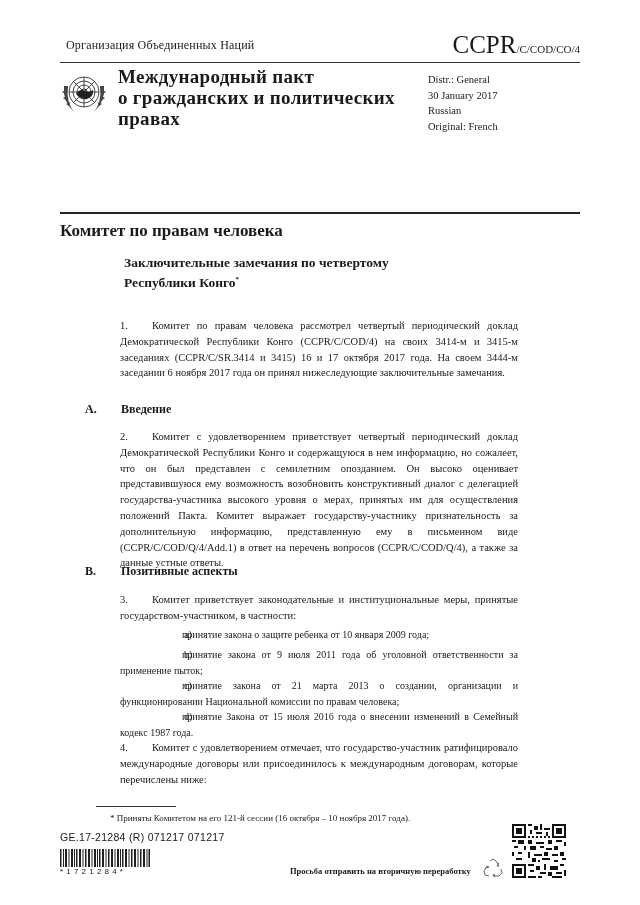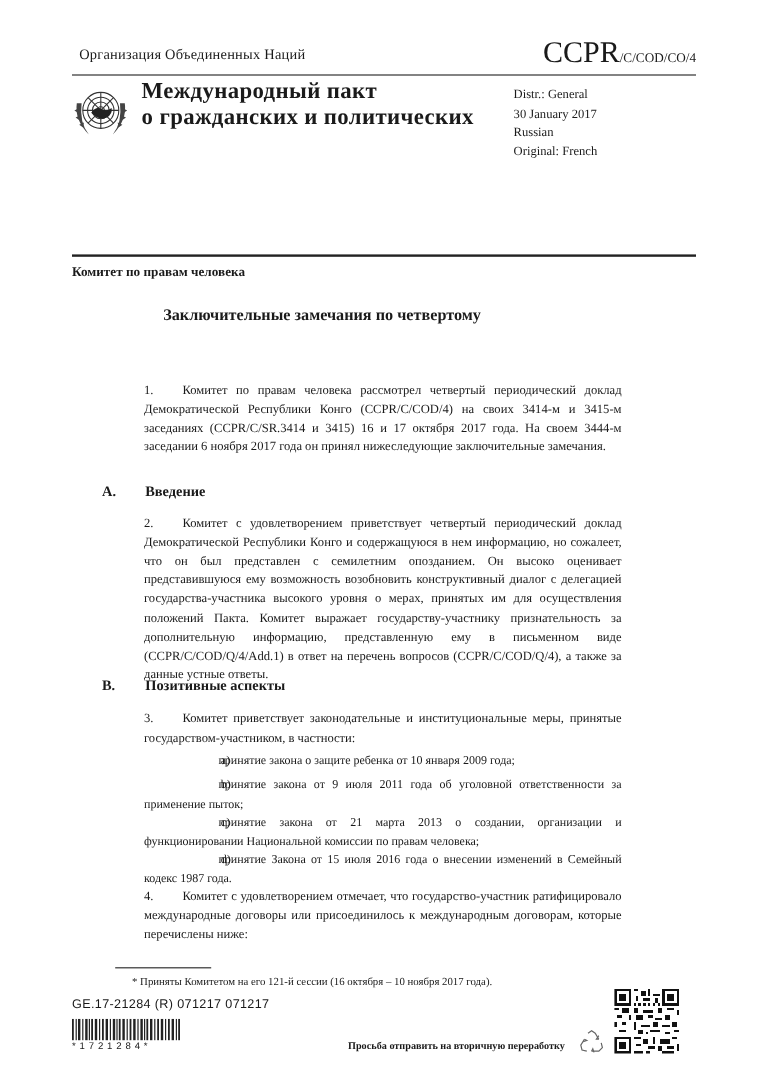--- a/index.html
+++ b/index.html
@@ -7,22 +7,22 @@
          font-family:"Liberation Serif","DejaVu Serif",serif; color:#1a1a1a; }
   .abs { position:absolute; }
   .org { left:66px; top:38px; font-size:12px; letter-spacing:0.2px; }
   .symbol { right:60px; top:31px; font-size:25px; white-space:nowrap; }
   .symbol .suffix { font-size:11px; letter-spacing:0; }
   .rule-top { left:60px; top:62px; width:520px; height:1px; background:#333; }
   .logo { left:58px; top:68px; width:52px; height:52px; }
   .title { left:118px; top:66px; font-size:19px; font-weight:bold; line-height:21px; letter-spacing:0.3px; }
   .meta { left:428px; top:72px; font-size:10.5px; line-height:15.5px;font-family:Liberation Serif, serif; }
   .rule-thick { left:60px; top:212px; width:520px; height:2px; background:#222; }
-  .committee { left:60px; top:221px; font-size:11px; font-weight:bold; }
-  .doc-heading { left:136px; top:254px; font-size:13.5px; font-weight:bold; line-height:17px; width:330px; }
+  .committee { left:60px; top:221px; font-size:17px; font-weight:bold; }
+  .doc-heading { left:124px; top:254px; font-size:13.5px; font-weight:bold; line-height:17px; width:330px; }
   .doc-heading sup { font-size:7px; }
   .para { left:120px; width:398px; font-size:10.5px; line-height:15.8px; text-align:justify; }
   .para .num { display:inline-block; width:32px; }
   .section { left:85px; font-size:12px; font-weight:bold; }
   .section .letter { display:inline-block; width:36px; }
   .sub { left:120px; width:398px; font-size:10px; line-height:15.8px; text-align:justify; text-indent:32px; }
   .sub .lbl { display:inline-block; width:30px; }
   .fn-rule { left:96px; top:806px; width:80px; height:1px; background:#333; }
   .footnote { left:110px; top:813px; font-size:9px; }
   .jobno { left:60px; top:831px; font-size:10.5px; font-family:"Liberation Sans","DejaVu Sans",sans-serif; letter-spacing:0.3px; }
@@ -59,34 +59,36 @@
       <path d="M8 36 l4 -2 l-1 4z"></path>
     <path d="M48 24 l-4 -2 l1 4z"></path>
       <path d="M47 30 l-4 -2 l1 4z"></path>
       <path d="M44 36 l-4 -2 l1 4z"></path>
   </g>
 </svg>
 
 <div class="abs title">
   <div>Международный пакт</div>
   <div>о гражданских и политических</div>
+  <div>правах</div>
 </div>
 
 <div class="abs meta">
   <div>Distr.: General</div>
   <div>30 January 2017</div>
   <div>Russian</div>
   <div>Original: French</div>
 </div>
 
 <div class="abs rule-thick"></div>
 <div class="abs committee">Комитет по правам человека</div>
 
 <div class="abs doc-heading">
   <div>Заключительные замечания по четвертому</div>
+  <div><span>Республики Конго</span><sup>*</sup></div>
 </div>
 
 <div class="abs para" style="top:318px;"><span class="num">1.</span><span>Комитет по правам человека рассмотрел четвертый периодический доклад Демократической Республики Конго (CCPR/C/COD/4) на своих 3414-м и 3415-м заседаниях (CCPR/C/SR.3414 и 3415) 16 и 17 октября 2017 года. На своем 3444-м заседании 6 ноября 2017 года он принял нижеследующие заключительные замечания.</span></div>
 
 <div class="abs section" style="top:402px;"><span class="letter">A.</span><span>Введение</span></div>
 
 <div class="abs para" style="top:429px;"><span class="num">2.</span><span>Комитет с удовлетворением приветствует четвертый периодический доклад Демократической Республики Конго и содержащуюся в нем информацию, но сожалеет, что он был представлен с семилетним опозданием. Он высоко оценивает представившуюся ему возможность возобновить конструктивный диалог с делегацией государства-участника высокого уровня о мерах, принятых им для осуществления положений Пакта. Комитет выражает государству-участнику признательность за дополнительную информацию, представленную ему в письменном виде (CCPR/C/COD/Q/4/Add.1) в ответ на перечень вопросов (CCPR/C/COD/Q/4), а также за данные устные ответы.</span></div>
 
 <div class="abs section" style="top:564px;"><span class="letter">B.</span><span>Позитивные аспекты</span></div>
 

